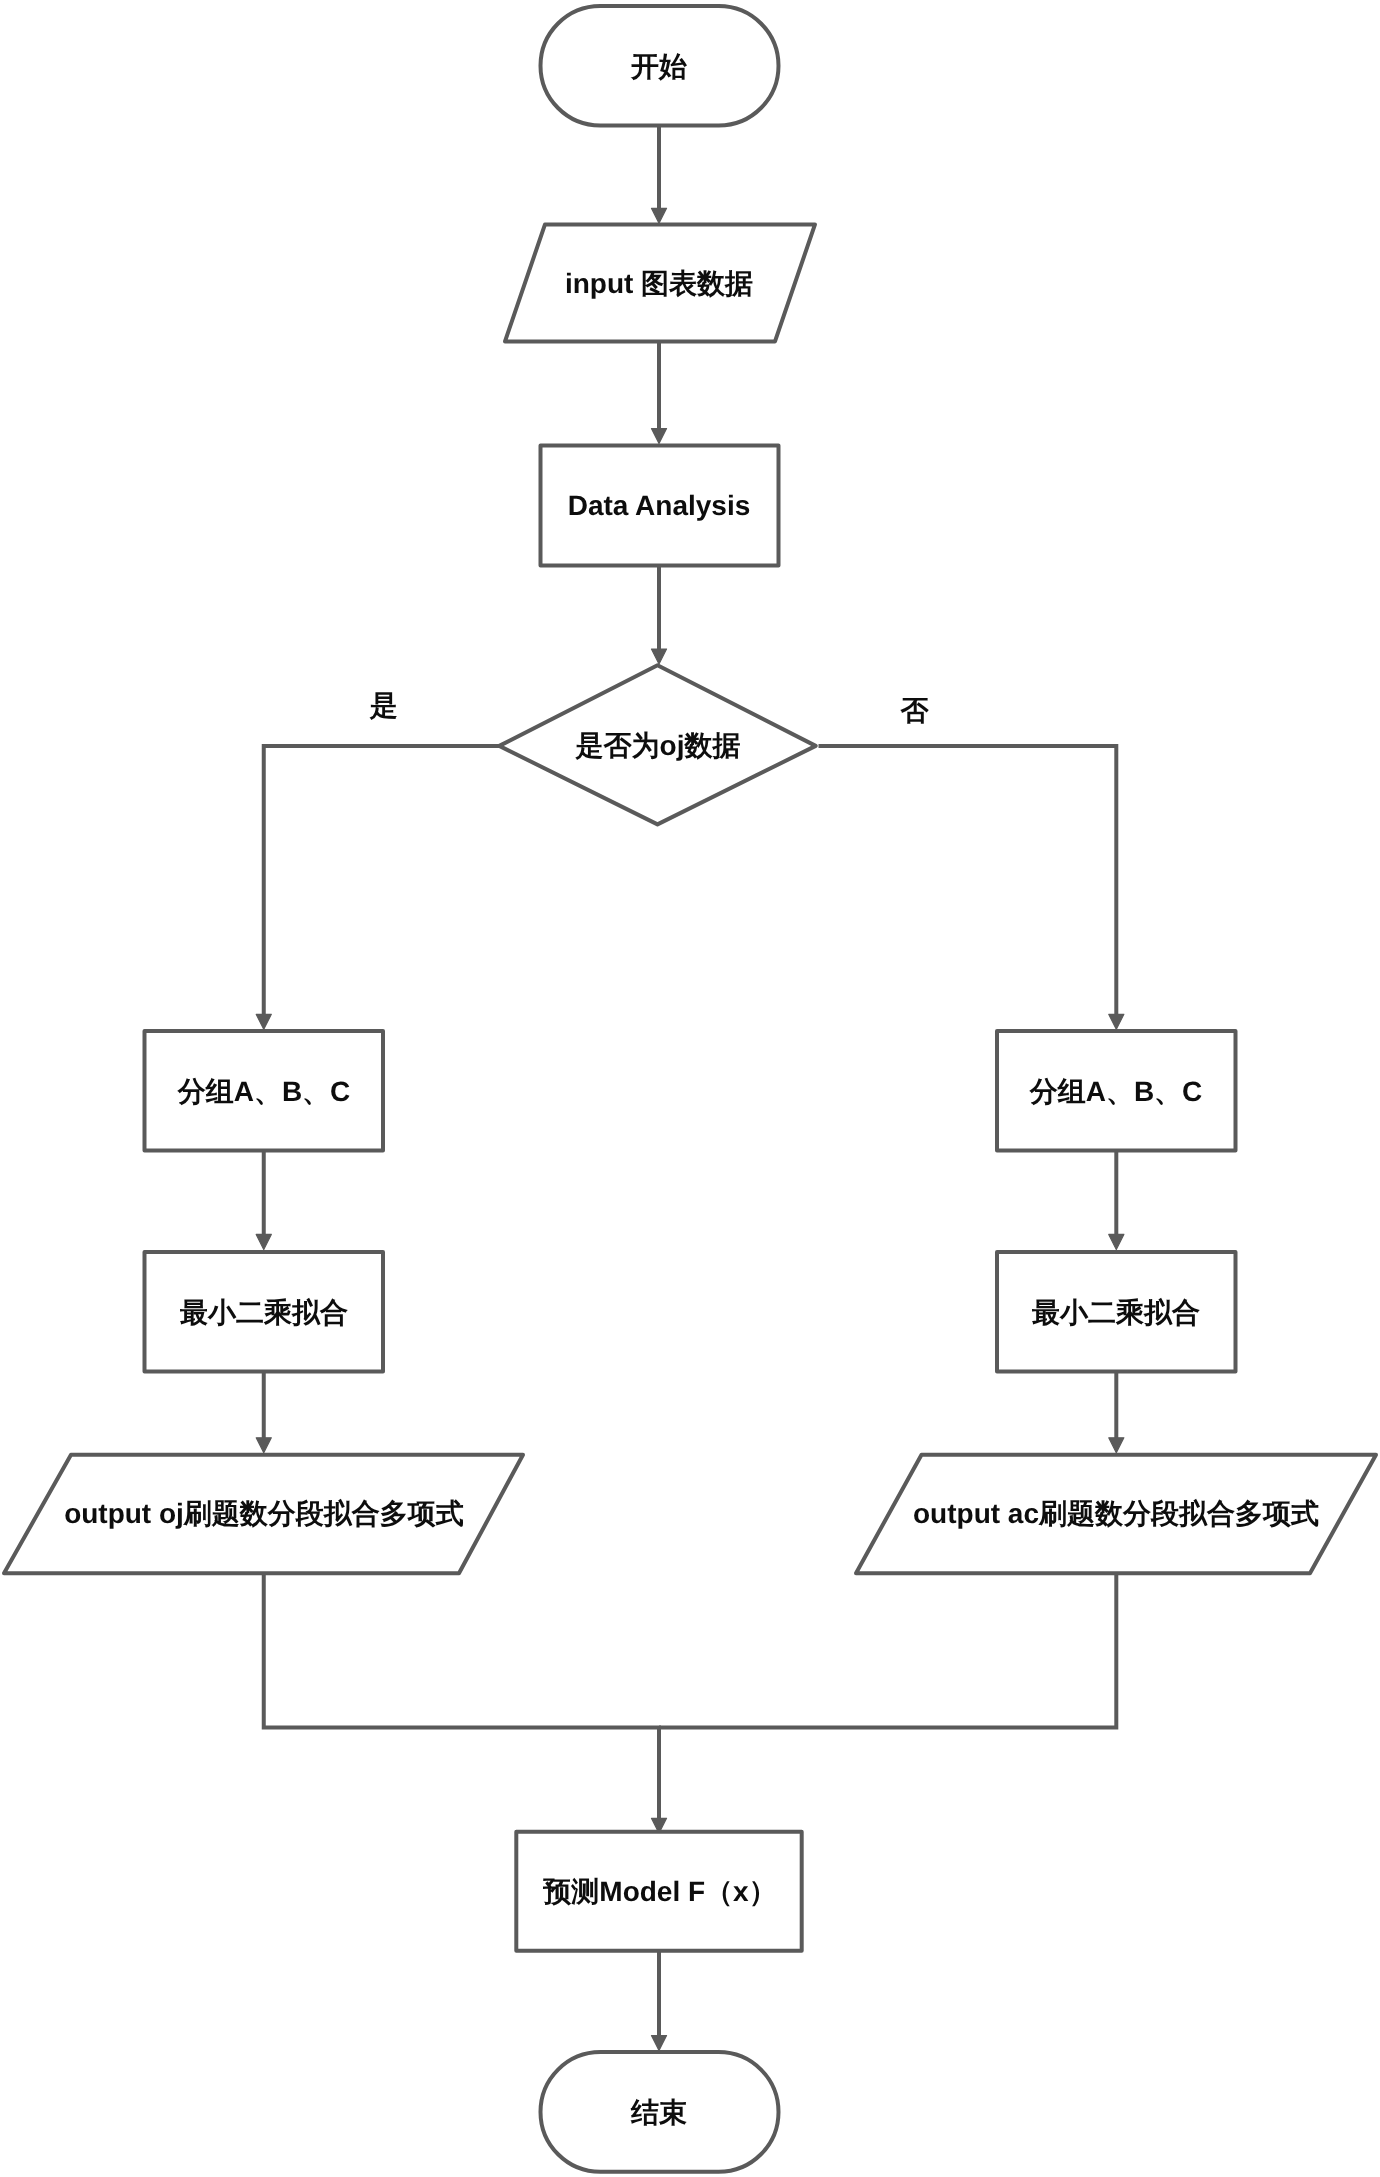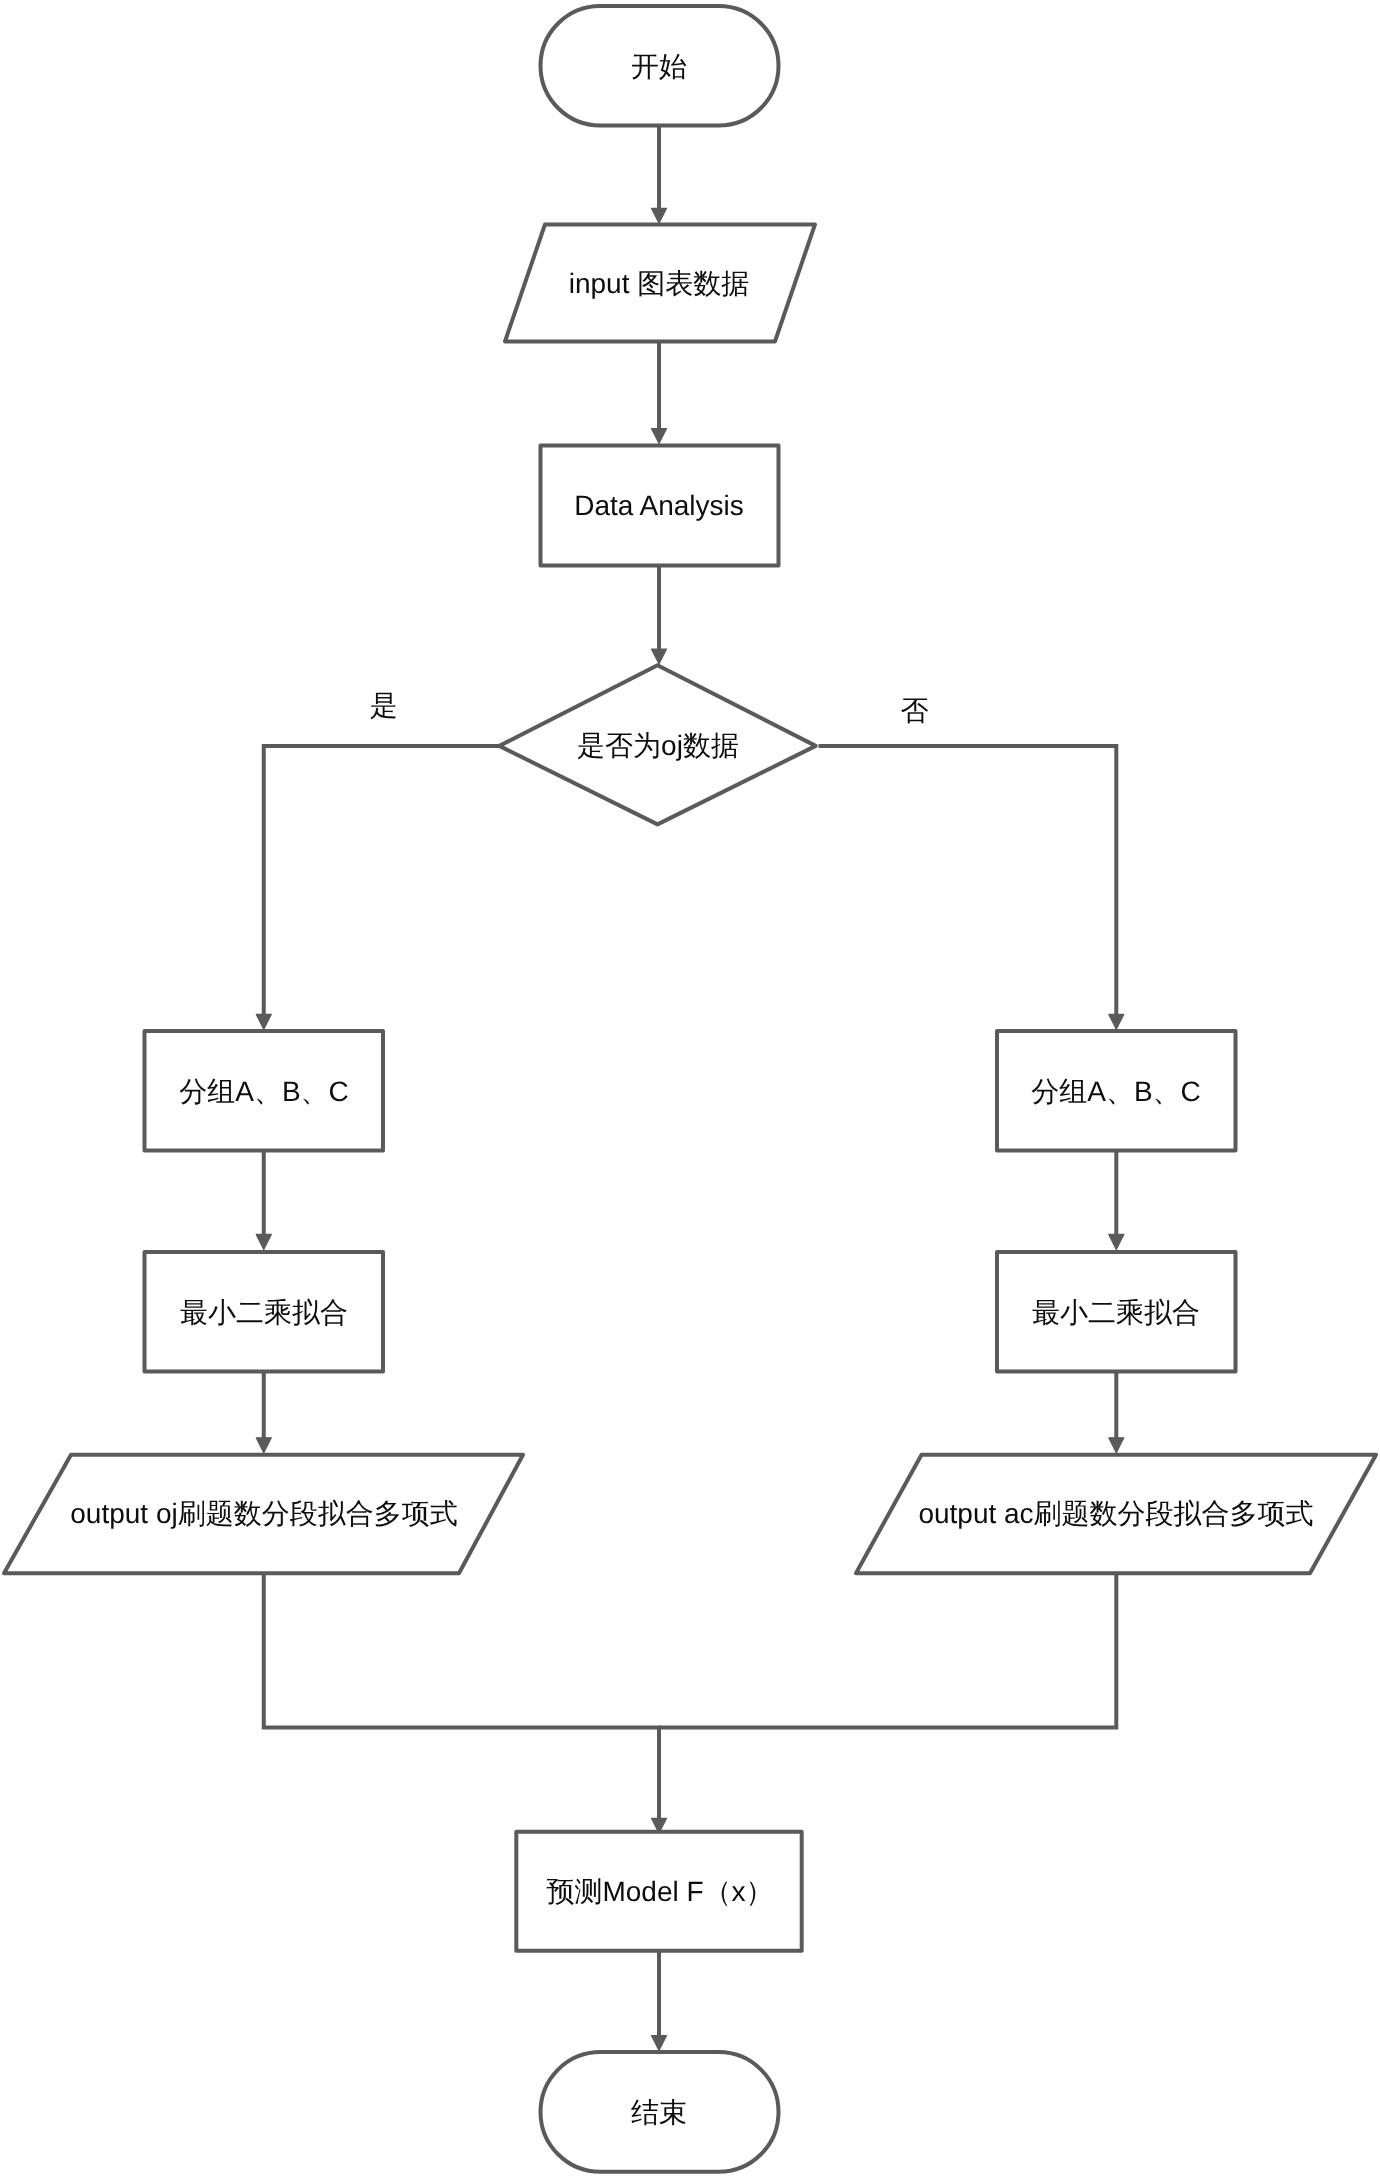--- a/index.html
+++ b/index.html
@@ -1,20 +1,20 @@
 <!DOCTYPE html>
 <html><head>
 <meta charset="utf-8">
 <title>Flowchart</title>
 <style>
   html,body{margin:0;padding:0;background:#ffffff;}
   body{width:1380px;height:2177px;overflow:hidden;
        font-family:"Liberation Sans","DejaVu Sans",sans-serif;
        -webkit-font-smoothing:antialiased;}
-  #canvas{position:relative;width:1380px;height:2177px;background:#ffffff;}
+  #canvas{position:relative;width:1380px;height:2177px;background:#ffffff;font-weight:bold;}
   svg.flow{position:absolute;left:0;top:0;width:1380px;height:2177px;display:block;
            shape-rendering:geometricPrecision;transform:translateZ(0);}
   .shape{fill:#ffffff;stroke:#5a5a5a;stroke-width:4;stroke-linejoin:round;}
   .edge{fill:none;stroke:#5a5a5a;stroke-width:4;stroke-linejoin:miter;stroke-linecap:butt;}
   .arrowhead{fill:#5a5a5a;stroke:#5a5a5a;stroke-width:1.2;stroke-linejoin:round;}
   .lbl{font-family:"Liberation Sans","DejaVu Sans",sans-serif;
        font-size:28px;fill:#0d0d0d;text-anchor:middle;
        text-rendering:geometricPrecision;}
   .elbl{font-family:"Liberation Sans","DejaVu Sans",sans-serif;
         font-size:28px;fill:#0d0d0d;text-anchor:middle;

